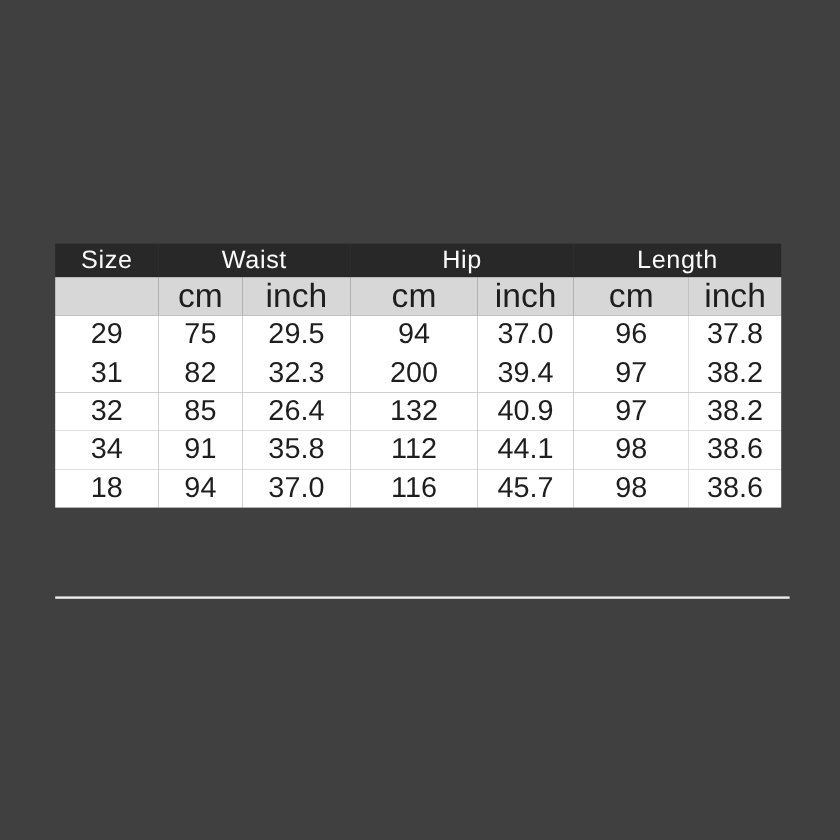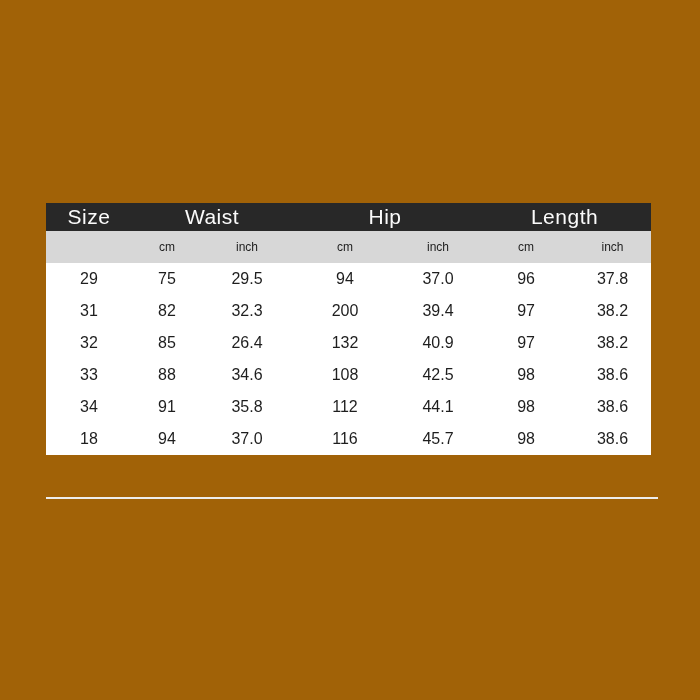--- a/index.html
+++ b/index.html
@@ -5,21 +5,21 @@
   html, body {
     margin: 0;
     padding: 0;
     background: #ffffff;
     font-family: "Liberation Sans", sans-serif;
   }
   .page {
     position: relative;
     width: 700px;
     height: 700px;
-    background: #a16207;
+    background: #404040;
     overflow: hidden;
   }
   table.size-table {
     position: absolute;
     left: 46px;
     top: 203px;
     width: 605px;
     border-collapse: collapse;
     table-layout: fixed;
   }
@@ -31,31 +31,31 @@
     height: 28px;
     padding: 0;
     text-align: center;
     vertical-align: middle;
     letter-spacing: 0.5px;
   }
   tr.unit-header th {
     background: #d7d7d7;
     color: #1e1e1e;
     font-weight: 400;
-    font-size: 12px;
+    font-size: 28px;
     height: 32px;
     padding: 0;
     text-align: center;
     vertical-align: middle;
   }
   tbody td {
     background: #ffffff;
     color: #1e1e1e;
     font-weight: 400;
-    font-size: 16px;
+    font-size: 24px;
     height: 32px;
     padding: 0;
     text-align: center;
     vertical-align: middle;
   }
   .hairline {
     position: absolute;
     left: 46px;
     top: 497px;
     width: 612px;
@@ -117,29 +117,20 @@
       <tr>
         <td>32</td>
         <td>85</td>
         <td>26.4</td>
         <td>132</td>
         <td>40.9</td>
         <td>97</td>
         <td>38.2</td>
       </tr>
       <tr>
-        <td>33</td>
-        <td>88</td>
-        <td>34.6</td>
-        <td>108</td>
-        <td>42.5</td>
-        <td>98</td>
-        <td>38.6</td>
-      </tr>
-      <tr>
         <td>34</td>
         <td>91</td>
         <td>35.8</td>
         <td>112</td>
         <td>44.1</td>
         <td>98</td>
         <td>38.6</td>
       </tr>
       <tr>
         <td>18</td>

